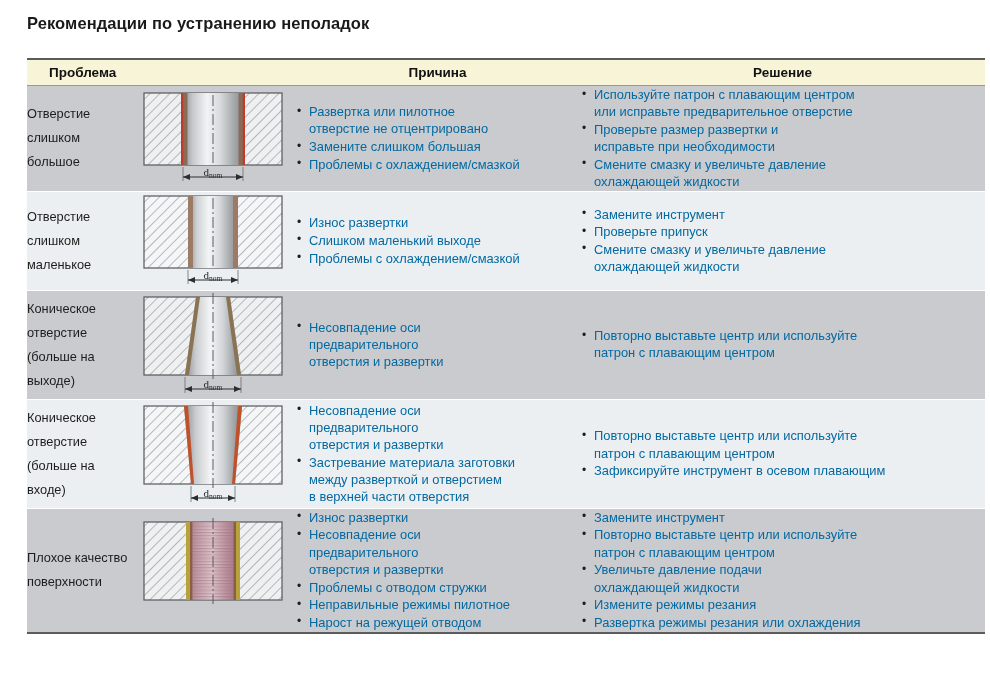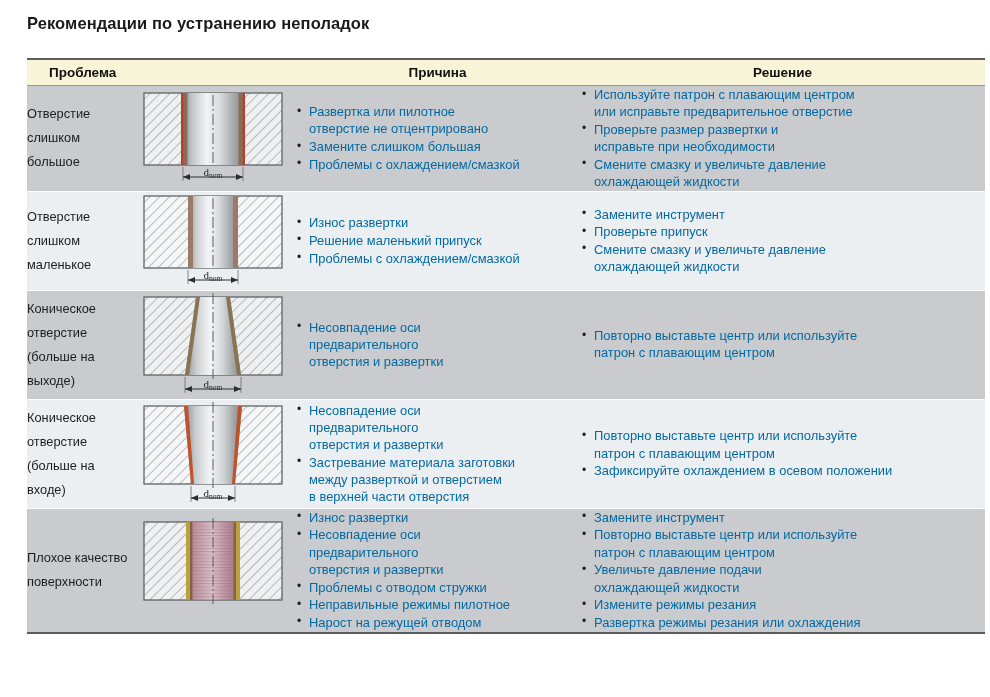--- a/index.html
+++ b/index.html
@@ -225,21 +225,21 @@
               <line x1="104" y1="78" x2="104" y2="92" stroke="#6a6d70" stroke-width="0.8"></line>
               <line x1="54" y1="88" x2="104" y2="88" stroke="#2b2e31" stroke-width="1"></line>
               <path d="M54 88 L61 85 L61 91 Z" fill="#2b2e31"></path>
               <path d="M104 88 L97 85 L97 91 Z" fill="#2b2e31"></path>
               <text x="79" y="87" text-anchor="middle" font-family="'Liberation Serif',serif" font-size="11" fill="#26292c">d<tspan font-size="7.5" dy="2">nom</tspan></text>
             </svg>
           </td>
           <td class="cell-list">
             <ul class="blist">
               <li>Износ развертки</li>
-              <li>Решение маленький припуск</li>
+              <li>Слишком маленький выходе</li>
               <li>Проблемы с охлаждением/смазкой</li>
             </ul>
           </td>
           <td class="cell-list">
             <ul class="blist">
               <li>Замените инструмент</li>
               <li>Проверьте припуск</li>
               <li>Смените смазку и увеличьте давление
 охлаждающей жидкости</li>
             </ul>
@@ -338,21 +338,21 @@
 отверстия и развертки</li>
               <li>Застревание материала заготовки
 между разверткой и отверстием
 в верхней части отверстия</li>
             </ul>
           </td>
           <td class="cell-list">
             <ul class="blist">
               <li>Повторно выставьте центр или используйте
 патрон с плавающим центром</li>
-              <li>Зафиксируйте охлаждением в осевом положении</li>
+              <li>Зафиксируйте инструмент в осевом плавающим</li>
             </ul>
           </td>
         </tr>
 
         <tr class="row-a last">
           <td class="cell-problem">Плохое
 качество
 поверхности</td>
           <td class="cell-figure">
             <svg class="fig" width="158" height="108" viewBox="0 0 158 108">

